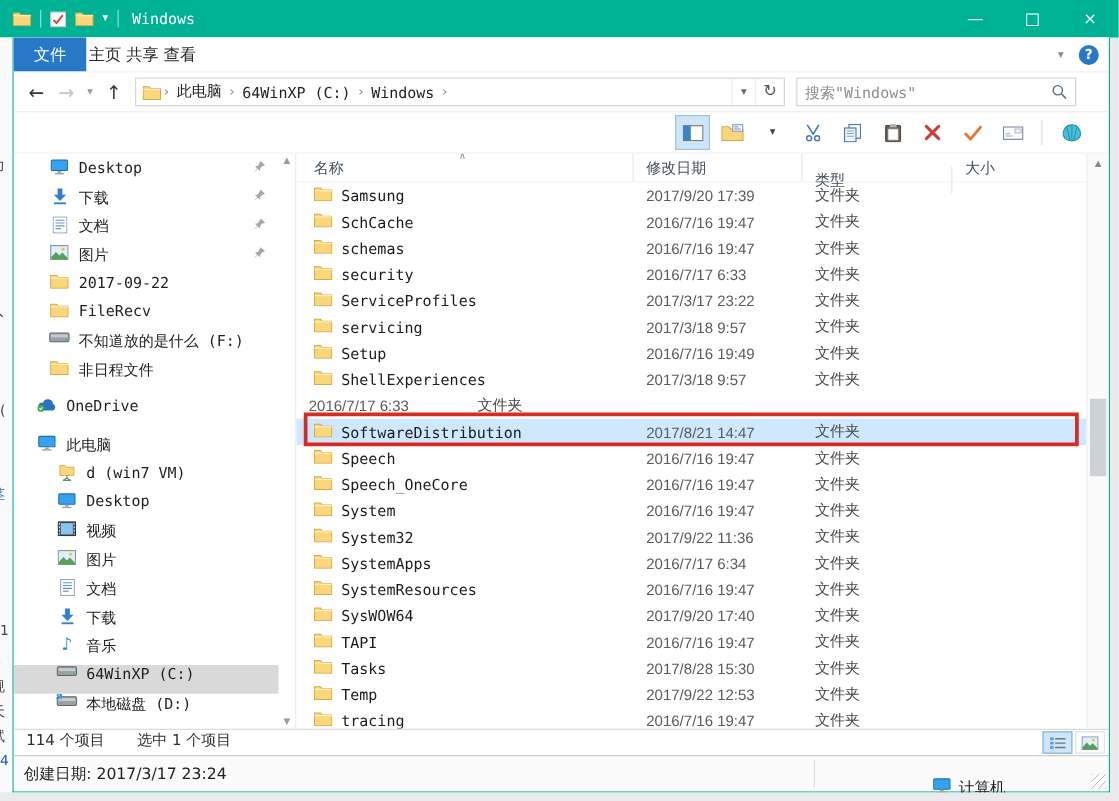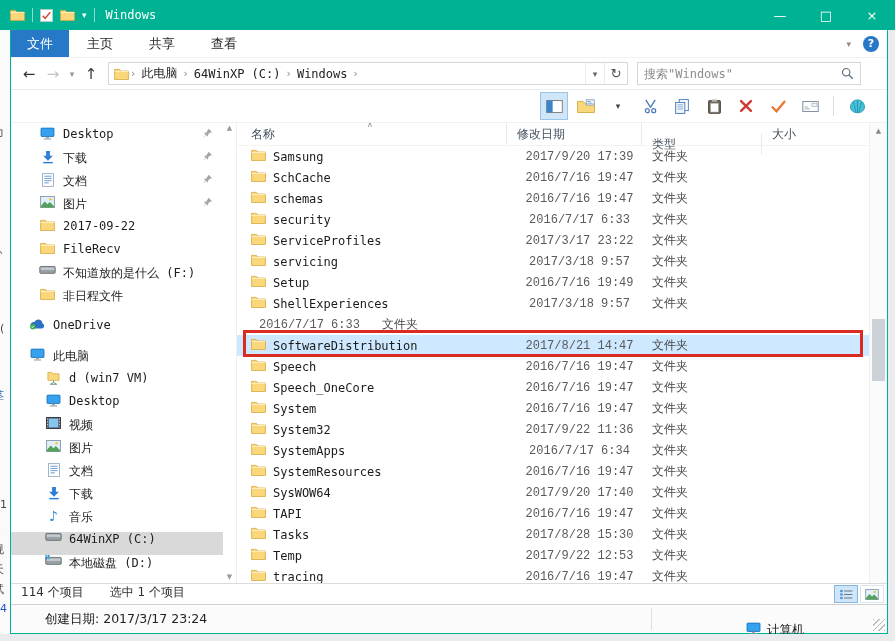--- a/index.html
+++ b/index.html
@@ -21,21 +21,21 @@
   .frag{position:absolute;left:-7px;font-size:11px;color:#444;white-space:nowrap;}
 
   
   .window{position:absolute;top:30px;left:10px;width:878px;height:604px;background:#fff;
     border-left:1px solid #00b294;border-right:1px solid #00b294;border-bottom:1px solid #00b294;
     box-sizing:border-box;display:flex;flex-direction:column;}
   .bottom-residual{position:absolute;left:0;top:634px;width:895px;height:7px;background:#e9ebed;}
 
   
   .tabs-row{height:27px;display:flex;align-items:stretch;background:#fff;position:relative;border-bottom:1px solid #f2f2f2;}
-  .tab{display:flex;align-items:center;padding:0 18px;font-size:13px;color:#2b2b2b;cursor:default;}
+  .tab{display:flex;align-items:center;padding:0 2px;font-size:13px;color:#2b2b2b;cursor:default;}
   .tab.active{background:#2878c8;color:#fff;padding:0 16px;}
   .ribbon-right{position:absolute;right:8px;top:0;height:27px;display:flex;align-items:center;gap:12px;}
   .collapse-caret{color:#8a8a8a;font-size:9px;}
   .help-circle{width:16px;height:16px;border-radius:50%;background:#2878c8;color:#fff;font-size:11px;font-weight:bold;display:flex;align-items:center;justify-content:center;}
 
   
   .address-row{height:31px;display:flex;align-items:center;background:#fff;padding-left:6px;border-bottom:1px solid #ececec;}
   .navbtn{width:24px;height:24px;display:flex;align-items:center;justify-content:center;font-size:15px;color:#333;}
   .navbtn.small{width:14px;font-size:9px;color:#999;}
   .navbtn.disabled{color:#c3c3c3;}
@@ -81,40 +81,40 @@
   .h-name{width:270px;padding-left:14px;}
   .h-date{width:135px;}
   .h-type{width:120px;margin-top:20px;}
   .h-size{flex:1;border-right:none;}
   .sortmark{position:absolute;left:130px;top:-3px;font-size:8px;color:#8a8a8a;}
   .frow{height:21px;display:flex;align-items:center;font-size:12px;}
   .frow.sel{background:#cde8ff;}
   .fcell{box-sizing:border-box;}
   .fic{width:270px;display:flex;align-items:center;gap:7px;padding-left:14px;}
   .fname{font-family:"DejaVu Sans Mono",monospace;color:#1b1b1b;white-space:nowrap;overflow:hidden;text-align:right;}
-  .fdate{width:135px;font-family:Liberation Mono, monospace;color:#5a5a5a;padding-left:10px;text-align:center;}
+  .fdate{width:135px;font-family:Liberation Sans, sans-serif;color:#5a5a5a;padding-left:10px;}
   .ftype{width:120px;color:#474747;padding-left:10px;}
   .fsize{flex:1;}
 
   .vscroll{position:absolute;right:0;top:0;bottom:0;width:17px;background:#fbfbfb;border-left:1px solid #f0f0f0;}
   .vscroll .sarrow{height:15px;display:flex;align-items:center;justify-content:center;font-size:7px;color:#8a8a8a;}
   .vthumb{position:absolute;left:2px;right:2px;top:196px;height:62px;background:#cdd2d8;}
 
   .red-box{position:absolute;left:6px;right:24px;top:207px;height:27px;border:3px solid #d92b22;box-sizing:border-box;z-index:5;}
 
   
   .statusbar{height:20px;border-top:1px solid #dcdcdc;display:flex;align-items:flex-start;font-size:12px;color:#2f2f2f;padding-left:10px;position:relative;background:#fff;}
   .stat-text{margin-right:26px;white-space:nowrap;}
   .view-btns{position:absolute;right:3px;top:0;height:20px;display:flex;align-items:center;gap:2px;}
   .vbtn{width:24px;height:18px;display:flex;align-items:center;justify-content:center;border:1px solid #d5e5f2;background:#fff;box-sizing:border-box;}
   .vbtn.active{background:#cfe5f8;border-color:#84b6e0;}
 
   
   .bottombar{height:28px;border-top:1px solid #cfcfcf;background:#fbfbfb;position:relative;font-size:12.5px;color:#222;}
-  .bb-created{position:absolute;left:8px;top:0;height:28px;display:flex;align-items:center;margin-left:26px;}
+  .bb-created{position:absolute;left:8px;top:0;height:28px;display:flex;align-items:center;}
   .bb-sep{position:absolute;left:640px;top:3px;bottom:3px;width:1px;background:#dedede;}
   .bb-loc{position:absolute;left:735px;top:11px;height:28px;display:flex;align-items:center;gap:6px;}
   .grip{position:absolute;right:2px;bottom:2px;width:12px;height:12px;
     background-image:repeating-linear-gradient(135deg,#bbb 0 1px,transparent 1px 4px);}
 </style>
 </head>
 <body>
 
 <div class="screen">
 

